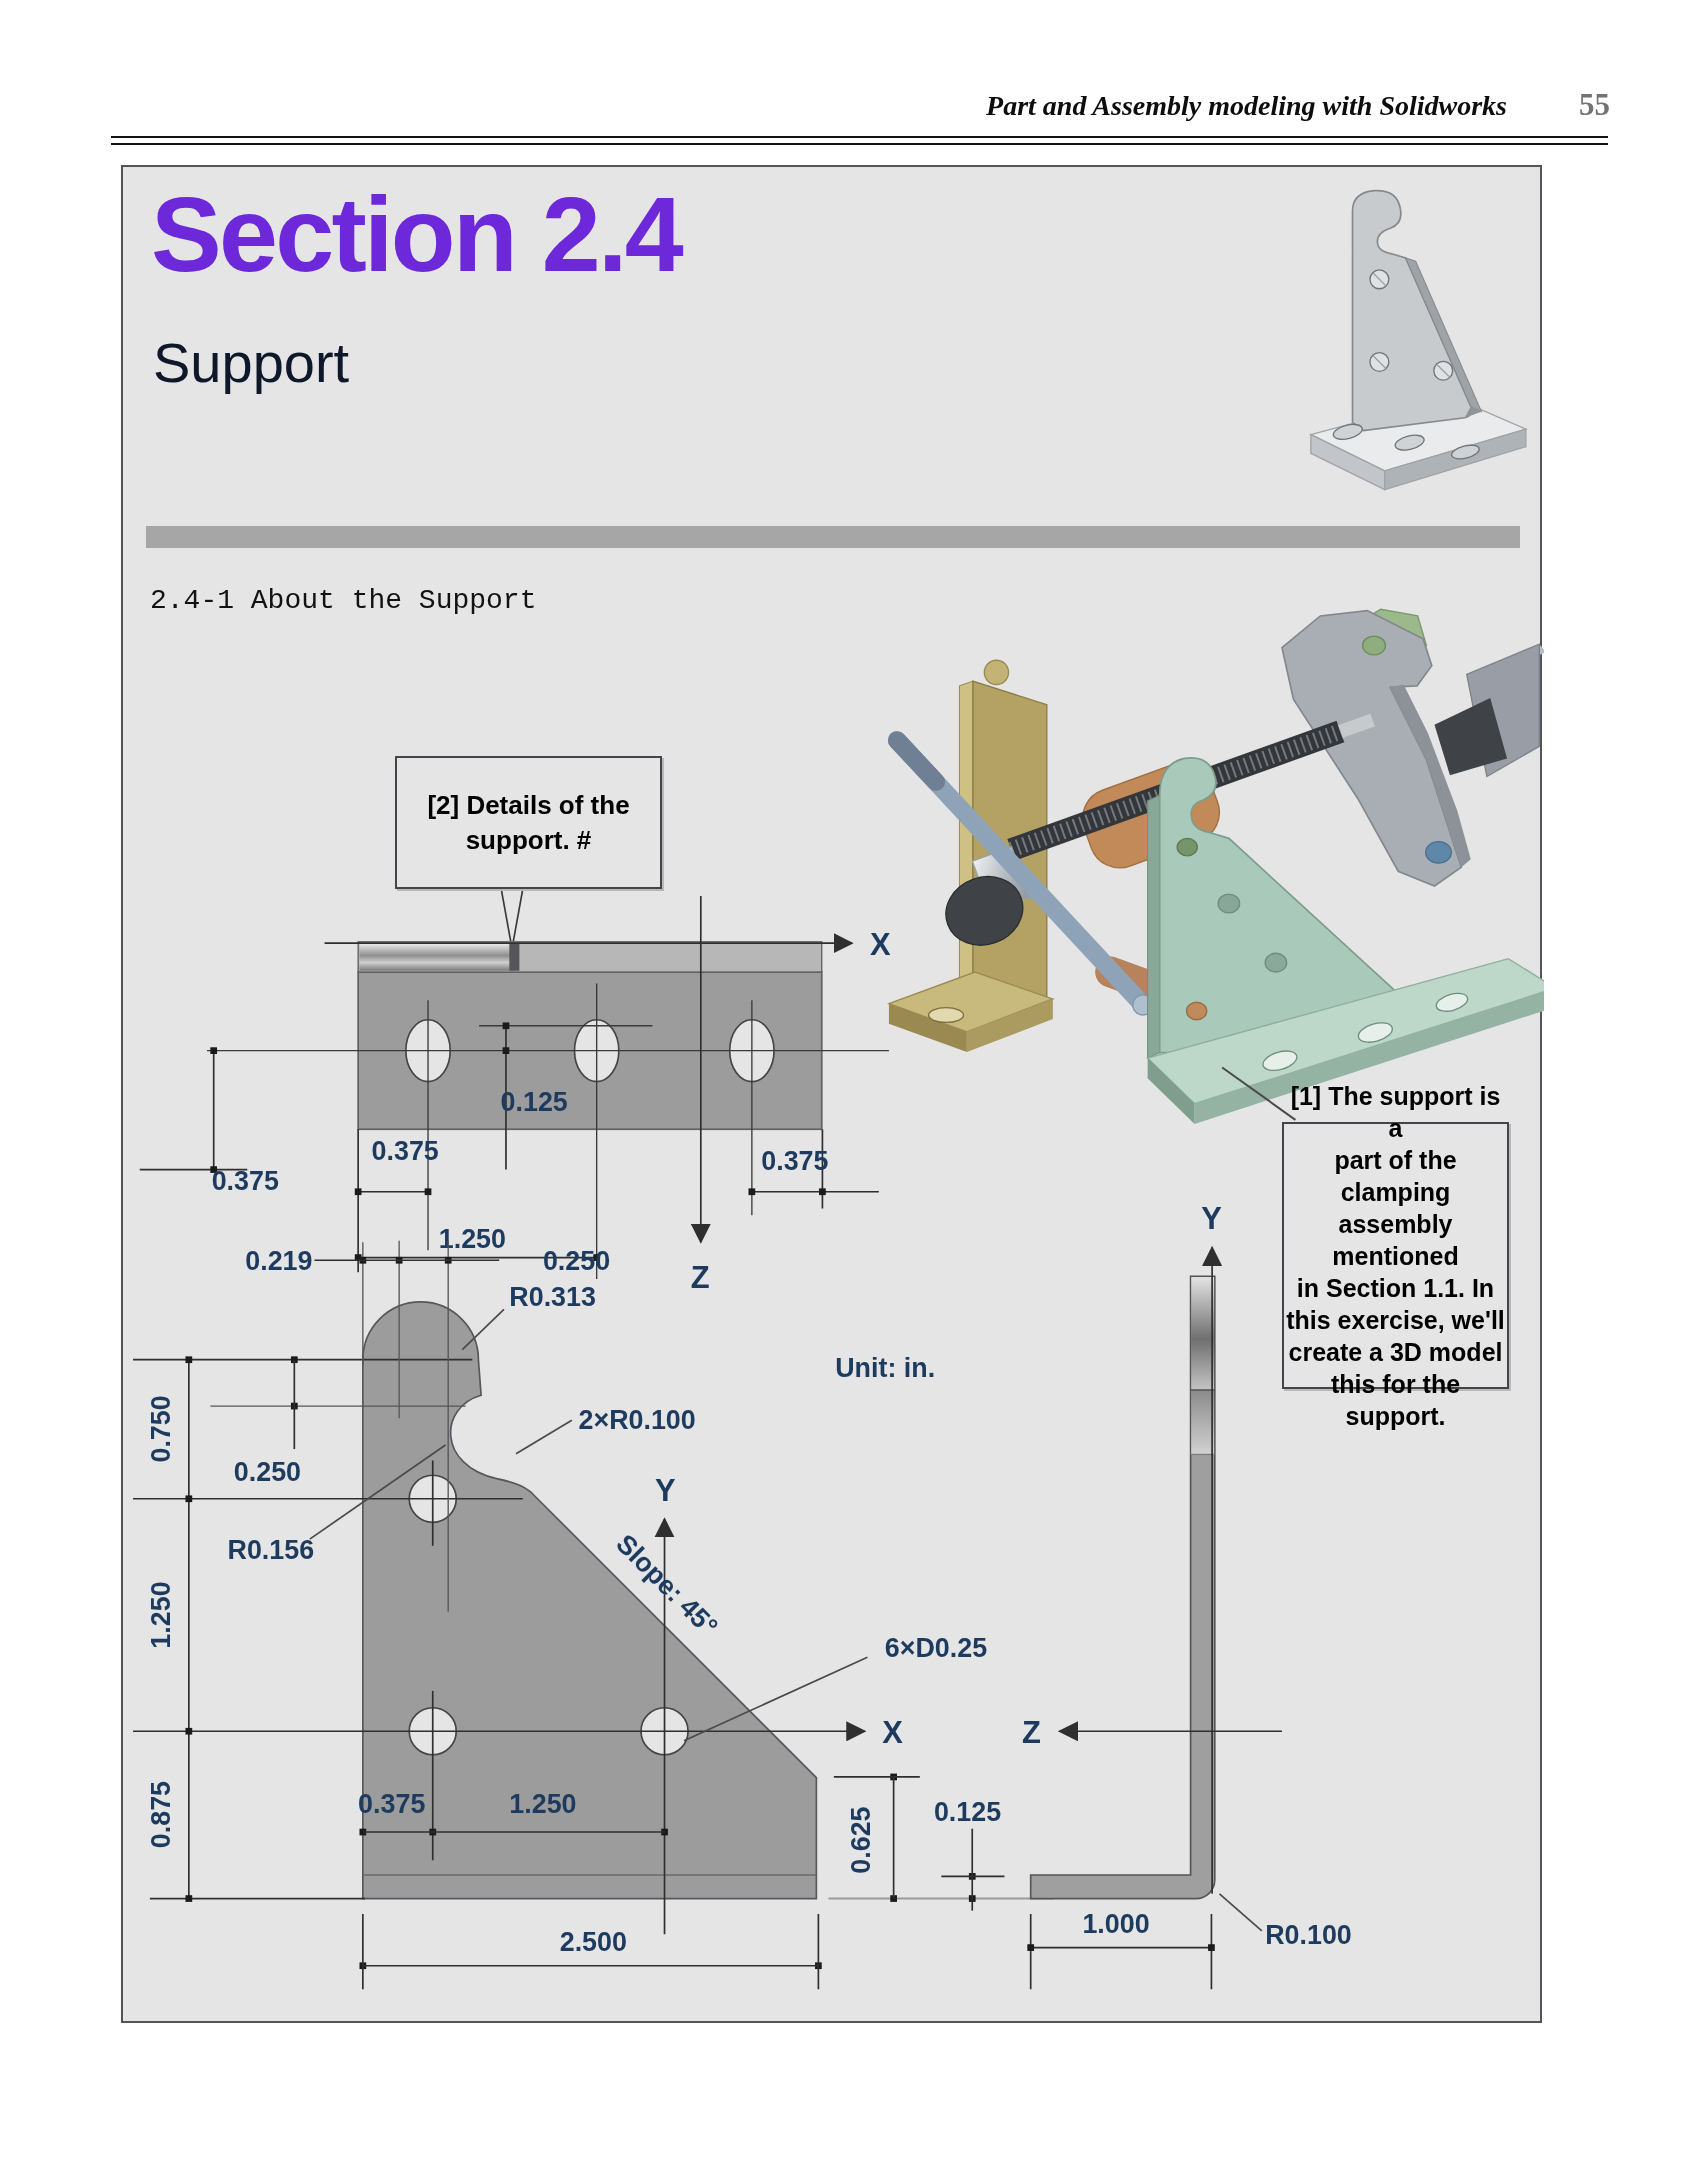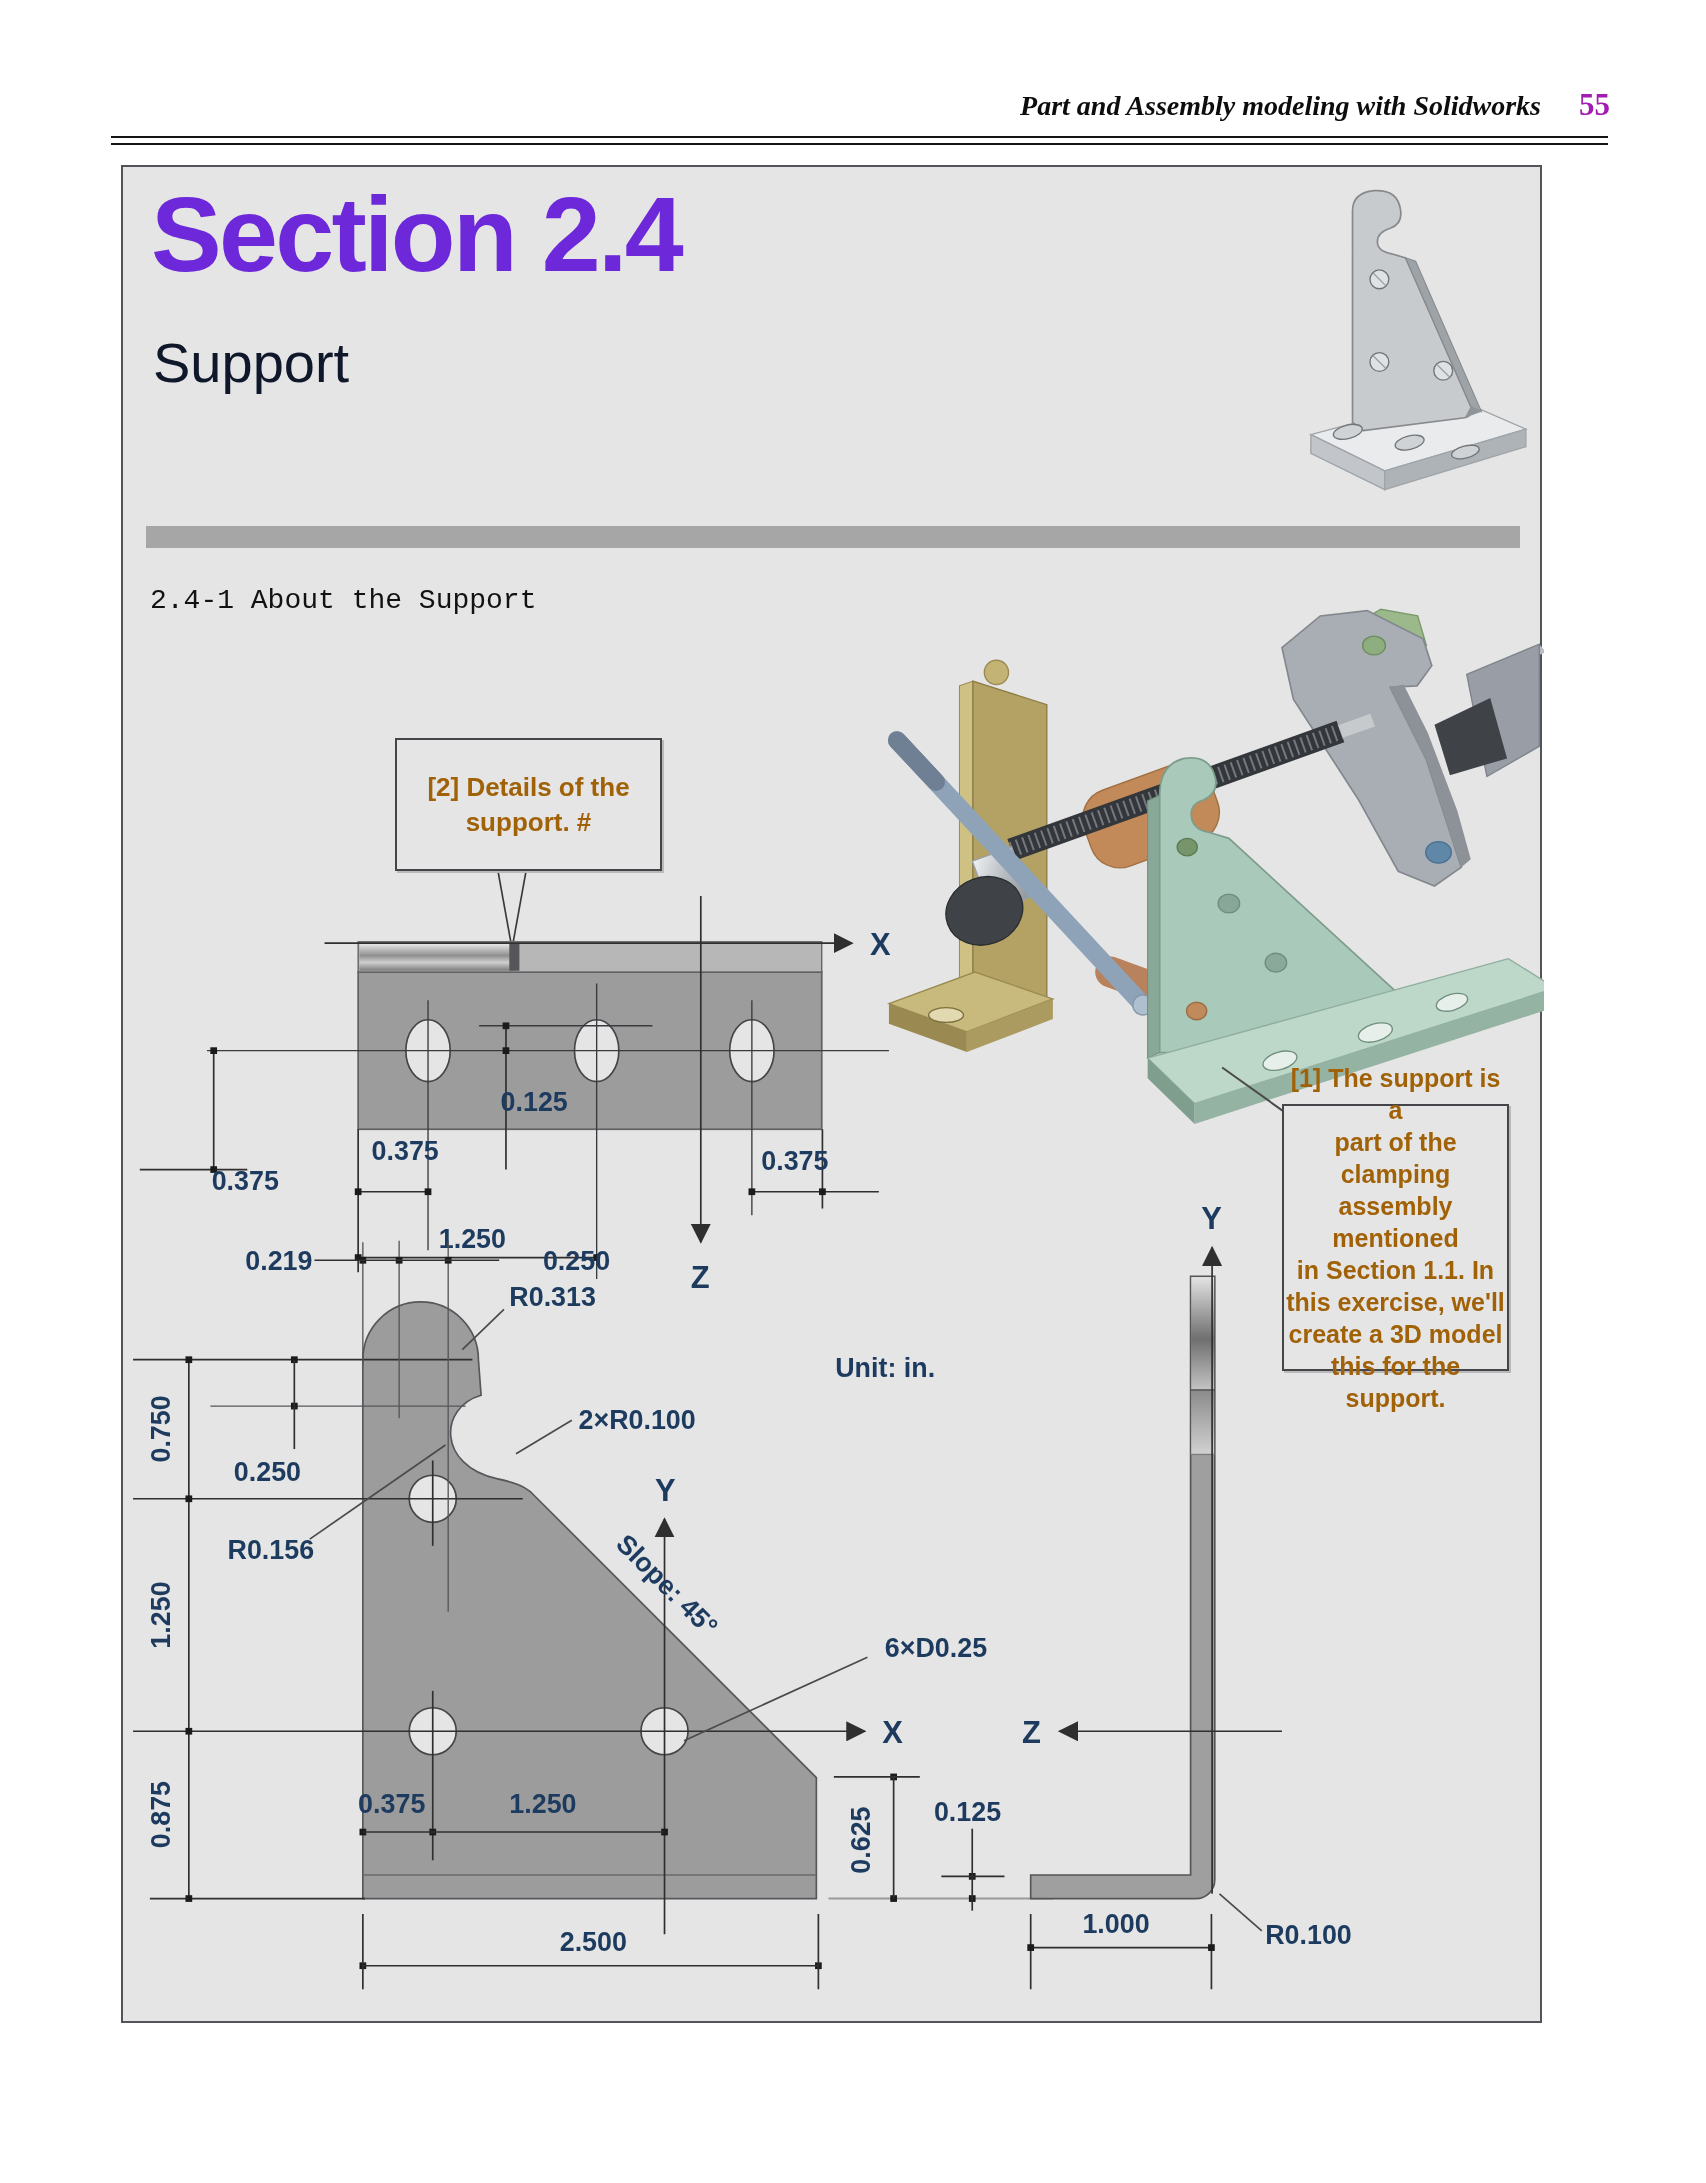--- a/index.html
+++ b/index.html
@@ -2,38 +2,38 @@
 <html style="font-size:10.8px"><head>
 <meta charset="utf-8">
 <style>
   html,body{margin:0;padding:0;background:#fff;}
   .page{position:relative;width:1707px;height:2183px;background:#ffffff;
         font-family:"Liberation Sans", sans-serif;overflow:hidden;}
   
   .hdr{position:absolute;left:111px;top:87px;width:1499px;text-align:right;white-space:nowrap;}
   .hdr .title{font-family:"Liberation Serif", serif;font-style:italic;font-weight:bold;
               font-size:28px;color:#0d0d0d;}
-  .hdr .pageno{font-family:"Liberation Serif", serif;font-weight:bold;font-size:31px;color:#a21caf;
-               margin-left:38px;font-style:normal;}
+  .hdr .pageno{font-family:"Liberation Serif", serif;font-weight:bold;font-size:31px;color:#737373;
+               margin-left:72px;font-style:normal;}
   .rule{position:absolute;left:111px;top:136px;width:1497px;height:2.7px;
         border-top:2.7px solid #131313;border-bottom:2px solid #131313;padding-top:2.7px;background:transparent;}
   
   .panel{position:absolute;left:121px;top:165px;width:1421px;height:1858px;
          background:#e5e5e5;border:2px solid #53545a;box-sizing:border-box;}
   .sec-title{position:absolute;left:28px;top:6.7px;font-size:106px;font-weight:bold;
              letter-spacing:-2.7px;color:#6d28d9;}
   .sec-sub{position:absolute;left:30px;top:163px;font-size:56px;font-weight:400;color:#0f172a;}
   .divider{position:absolute;left:23px;top:359px;width:1374px;height:22px;background:#a6a6a6;}
   .sec-head{position:absolute;left:27px;top:418px;font-size:28px;font-weight:400;color:#121212;
             letter-spacing:0px;font-family:Liberation Mono, monospace;}
   svg.art{position:absolute;left:0;top:0;width:1421px;height:1858px;}
   
   .callout{position:absolute;border:2px solid #454549;background:#e5e5e5;box-sizing:border-box;
            display:flex;flex-direction:column;justify-content:center;align-items:center;
-           color:#a16207;font-weight:bold;text-align:center;}
+           color:#000000;font-weight:bold;text-align:center;margin-top:18px;}
   .co2{left:272px;top:571px;width:267px;height:133px;font-size:26px;line-height:35px;
        box-shadow:2px 2px 0 #b9b9b9;}
   .co1{left:1159px;top:937px;width:227px;height:267px;font-size:25px;line-height:32px;
        box-shadow:2px 2px 0 #b9b9b9;}
 </style>
 </head>
 <body>
 
 <div class="page">
 

